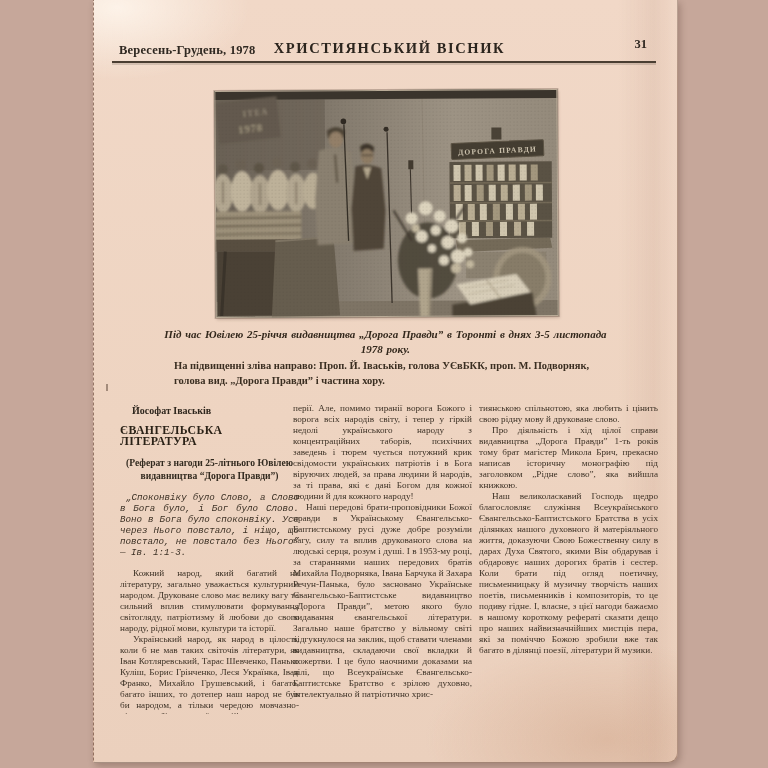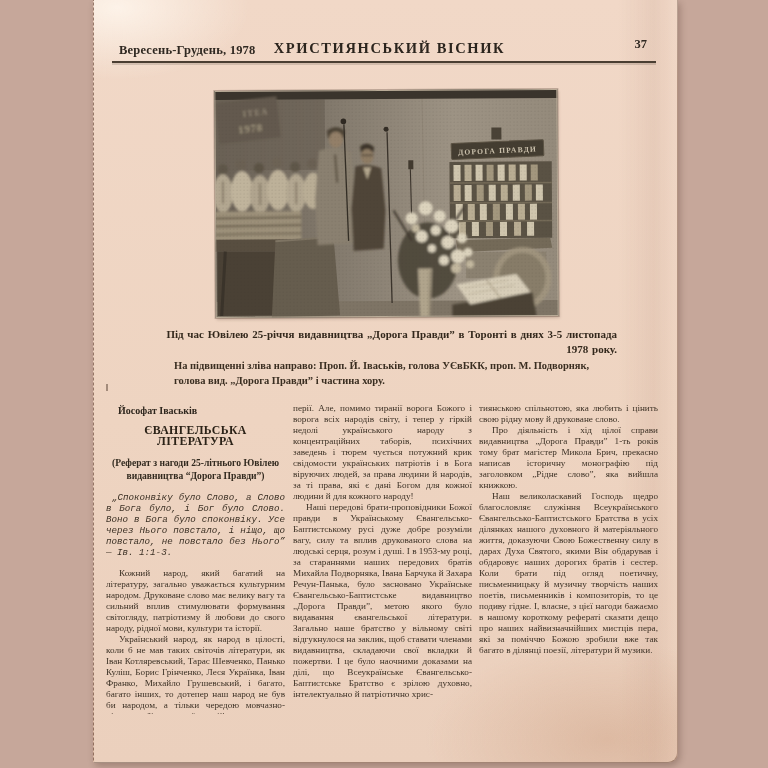--- a/index.html
+++ b/index.html
@@ -25,41 +25,41 @@
   .masthead{position:absolute;left:8px;right:0;top:40px;text-align:center;font-weight:bold;font-size:14.5px;letter-spacing:1.6px;color:#2b241d;}
   .pagenum{position:absolute;right:30px;top:37px;font-weight:bold;font-size:12.5px;color:#2f2821;}
   .rule{position:absolute;left:18px;right:21px;top:61px;height:2px;background:#4a3e32;box-shadow:0 2px 0 rgba(74,62,50,.18);}
   .photo{
     position:absolute;left:121px;top:90px;width:343px;height:227px;
     transform:rotate(-.35deg);
     box-shadow:0 0 0 1px rgba(80,60,45,.3),1px 2px 3px rgba(70,45,30,.22);
     background:#8f8578;
   }
   .photo svg{display:block;width:100%;height:100%;}
-  .caption-main{position:absolute;top:327px;left:60px;width:463px;text-align:right;font-weight:bold;font-size:11px;line-height:15px;color:#33281c;word-spacing:1px;}
+  .caption-main{position:absolute;top:327px;left:60px;width:463px;text-align:center;font-weight:bold;font-size:11px;line-height:15px;color:#33281c;word-spacing:1px;font-style:italic;}
   .caption-sub{position:absolute;top:358px;left:80px;width:423px;text-align:left;font-weight:bold;font-size:10.5px;line-height:15px;color:#3a2e21;}
   .col{position:absolute;top:403px;width:179px;height:311px;overflow:hidden;
        font-size:9.2px;line-height:11px;text-align:justify;color:#3c3125;}
-  .col1{left:12px}.col2{left:199px}.col3{left:385px}
+  .col1{left:26px}.col2{left:199px}.col3{left:385px}
   .col p{margin:0;text-indent:13px;}
   .author{font-weight:bold;font-size:10px;text-indent:12px;margin:2px 0 9px;color:#2e261d;}
-  .art-title{font-weight:bold;font-size:11.8px;text-align:center;text-indent:0;letter-spacing:.4px;margin:0 0 9px;color:#2b2217;}
+  .art-title{font-weight:bold;font-size:11.8px;text-align:left;text-indent:0;letter-spacing:.4px;margin:0 0 9px;color:#2b2217;}
   .art-subtitle{font-weight:bold;font-size:9.6px;line-height:13px;text-align:center;text-indent:0;margin:0 0 10px;color:#322a1f;}
   .epigraph{font-style:italic;text-indent:6px;margin:0 0 10px;font-family:Liberation Mono, monospace;}
   .lead-bold{font-weight:bold;color:#2e261d;}
   .ink-speck{position:absolute;left:12px;top:384px;width:2px;height:7px;background:rgba(70,50,38,.45);}
 </style>
 </head>
 <body>
 
 <div class="page">
 
   <div class="issue">Вересень-Грудень, 1978</div>
   <div class="masthead">ХРИСТИЯНСЬКИЙ ВІСНИК</div>
-  <div class="pagenum">37</div>
+  <div class="pagenum">31</div>
   <div class="rule"></div>
 
   <figure class="photo" style="margin:0;">
     <svg viewBox="0 0 342 226" preserveAspectRatio="none">
       <defs>
         <linearGradient id="bgGrad" x1="0" y1="0" x2="1" y2="0">
           <stop offset="0" stop-color="#685f54"></stop>
           <stop offset="0.35" stop-color="#837a6d"></stop>
           <stop offset="0.7" stop-color="#9d9384"></stop>
           <stop offset="1" stop-color="#948a7b"></stop>

